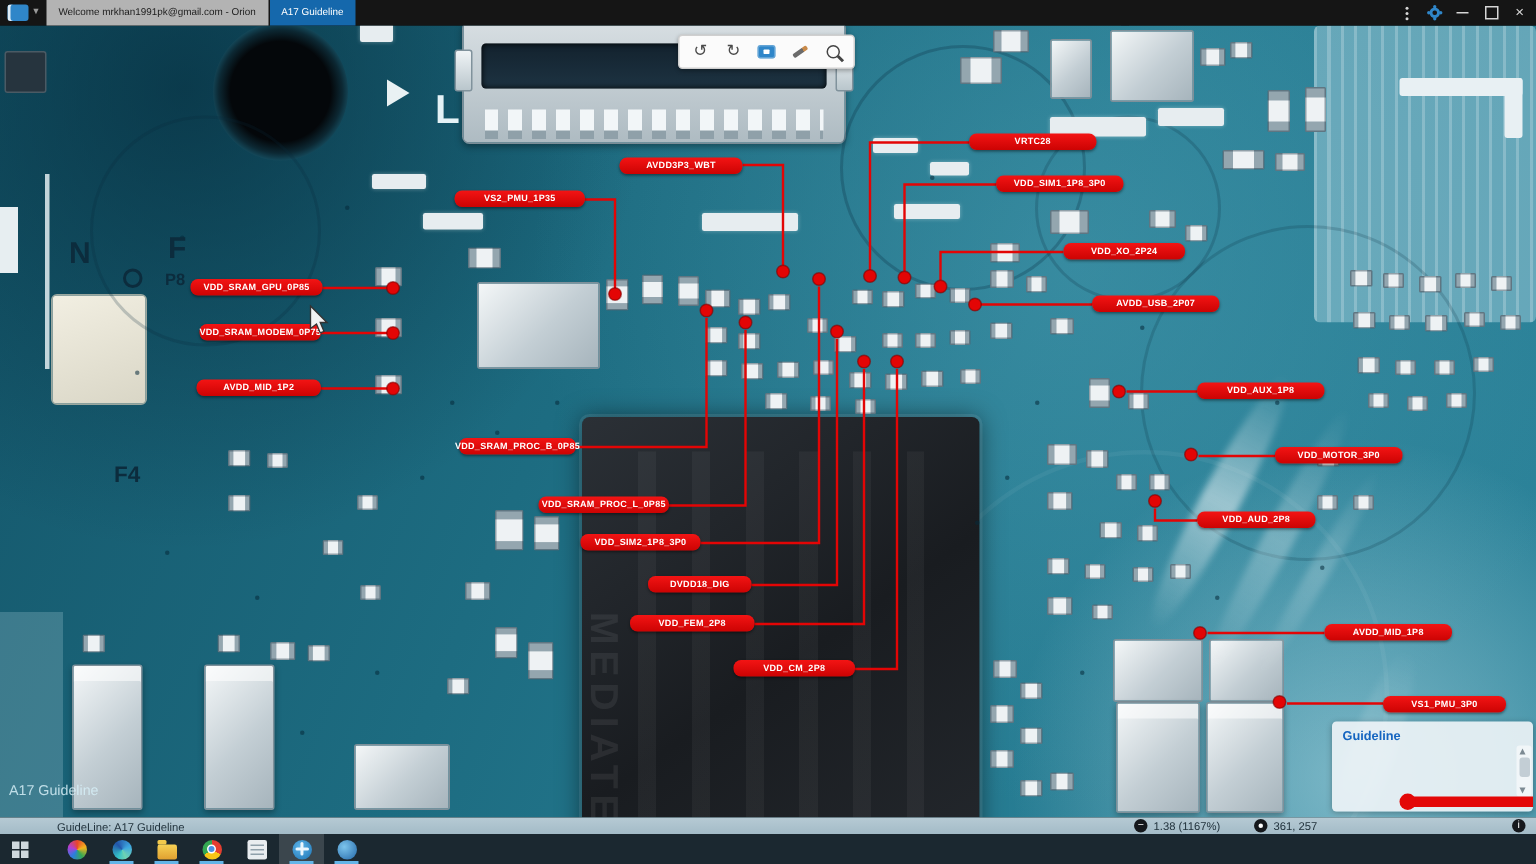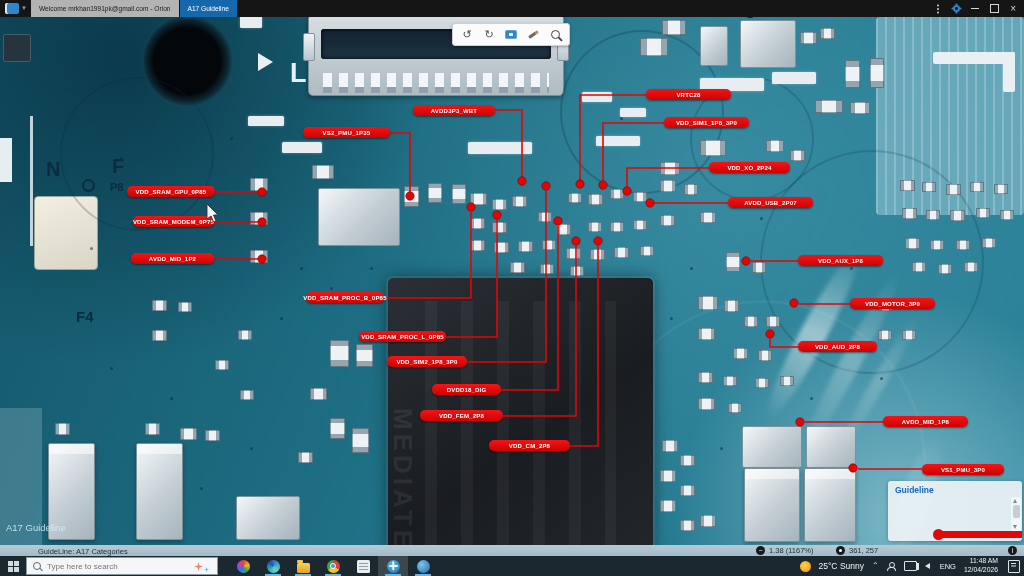--- a/index.html
+++ b/index.html
@@ -471,46 +471,40 @@
   </svg>
 <span class="silk dark" style="left: 46px; top: 141px; font-size: 20px;">N</span>
     <span class="silk dark" style="left: 112px; top: 138px; font-size: 20px;">F</span>
     <span class="silk dark" style="left: 110px; top: 164px; font-size: 11px;">P8</span>
     <span class="silk dark" style="left: 76px; top: 291px; font-size: 15px;">F4</span>
     <span class="silk light" style="left: 290px; top: 41px; font-size: 27px;">L</span>
     <span class="silk dark" style="left: 747px; top: -9px; font-size: 11px;">2</span>
   </div>
 
 <div class="statusbar">
-  <span class="sb-left">GuideLine: A17 Categories</span>
+  <span class="sb-left">GuideLine: A17 Guideline</span>
   <div class="sb-group" style="left:756px">
     <span class="sb-circle">−</span>
     <span>1.38 (1167%)</span>
   </div>
   <div class="sb-group" style="left:836px">
     <span class="sb-circle">
         <span class="sb-dot"></span>
       </span>
     <span>361, 257</span>
   </div>
   <div class="sb-group" style="left:1008px">
     <span class="sb-circle">i</span>
   </div>
 </div>
 
 <div class="taskbar">
   <div class="start">
       <span class="winlogo"></span>
     </div>
-  <div class="searchbox">
-    <span class="sicon"></span>
-    <input placeholder="Type here to search" style="">
-    <span class="spark"></span>
-    <span class="spark2"></span>
-  </div>
   <div class="apps" id="apps">
       <div class="apptile">
         <span class="ai ai-copilot"></span>
       </div>
       <div class="apptile">
         <span class="ai ai-edge"></span>
         <span class="uline"></span>
       </div>
       <div class="apptile">
         <span class="ai ai-file-explorer"></span>
@@ -525,27 +519,13 @@
       </div>
       <div class="apptile active">
         <span class="ai ai-orion-tool"></span>
         <span class="uline"></span>
       </div>
       <div class="apptile">
         <span class="ai ai-blue-app"></span>
         <span class="uline"></span>
       </div>
     </div>
-  <div class="tray">
-    <span class="sun"></span>
-    <span class="weathertxt"><span>25°C</span>&nbsp;<span>Sunny</span></span>
-    <span class="chev">⌃</span>
-    <span class="trayperson"></span>
-    <span class="traydisplay"></span>
-    <span class="trayspk"></span>
-    <span class="lang">ENG</span>
-    <span class="clock">
-      <span>11:48 AM</span><br>
-      <span>12/04/2026</span>
-    </span>
-    <span class="notif"></span>
-  </div>
 </div>
 
 </body></html>

